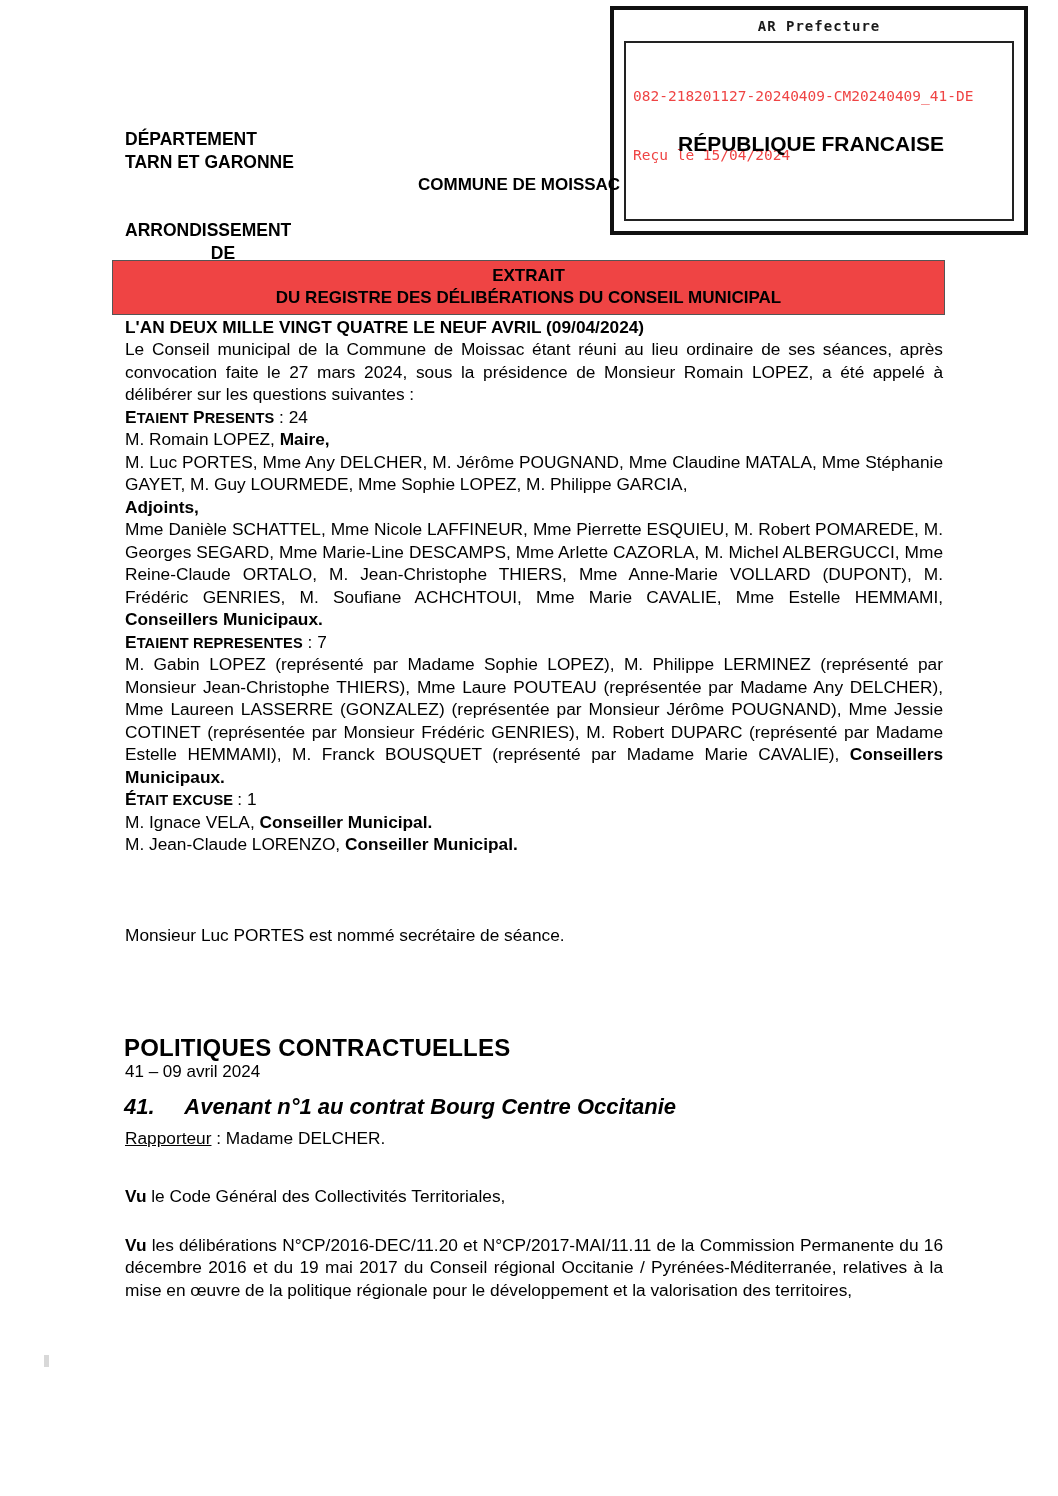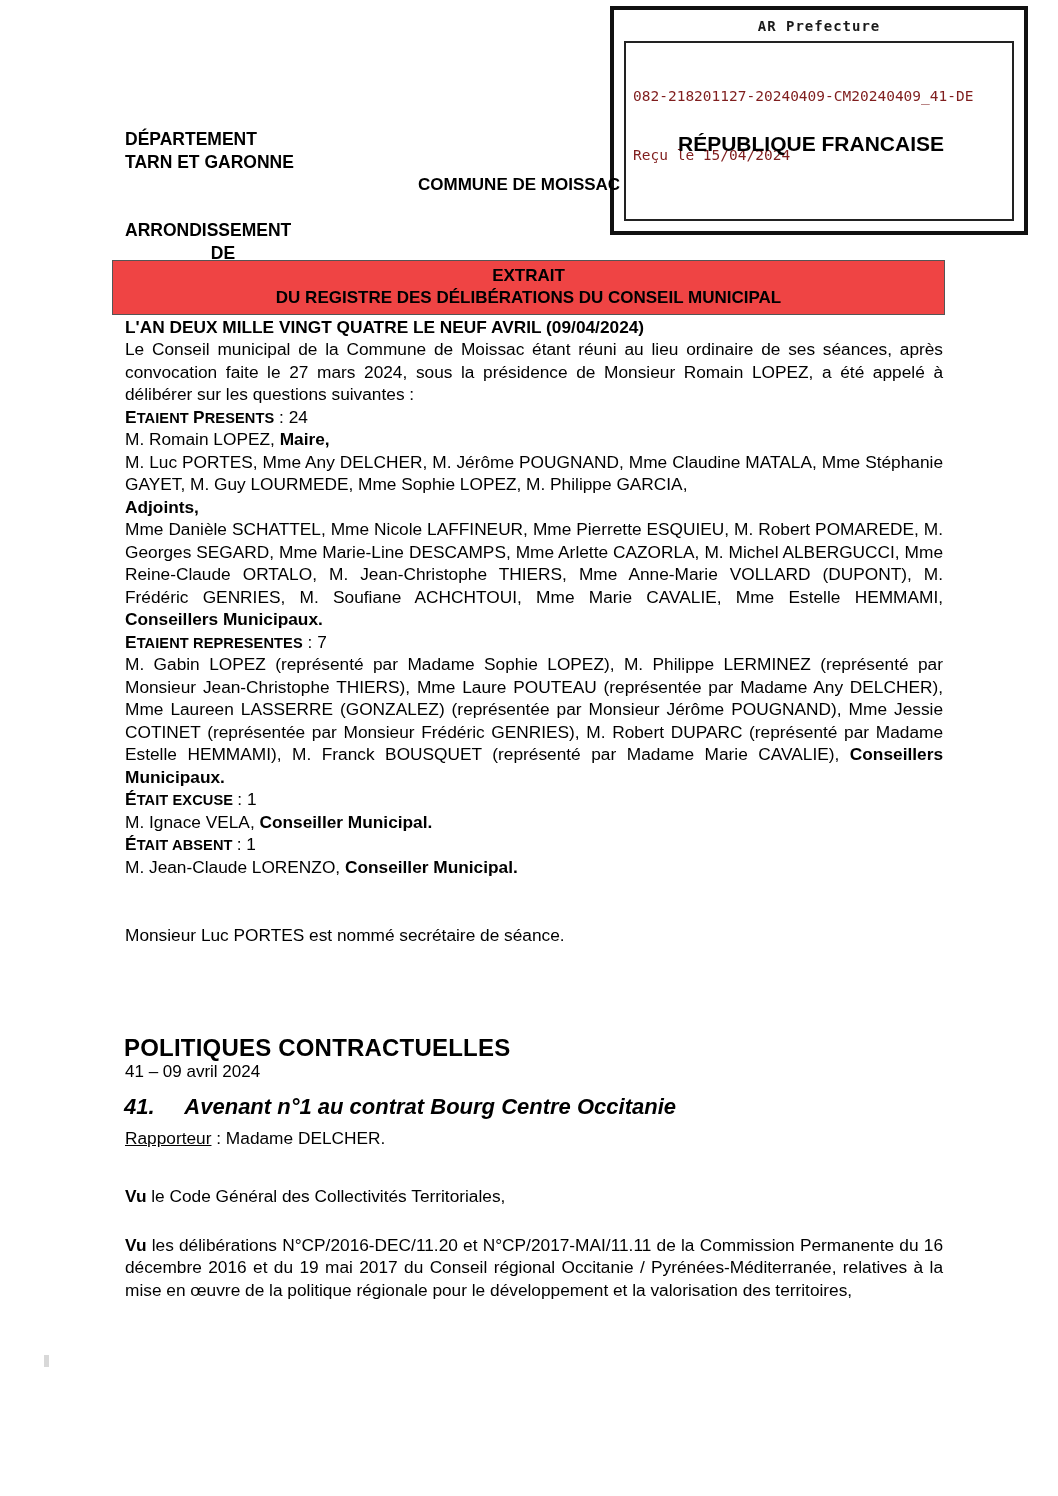--- a/index.html
+++ b/index.html
@@ -35,21 +35,21 @@
     letter-spacing: 1px;
     padding: 2px 0 7px 0;
     color: #1a1a1a;
   }
   .ar-idbox {
     border: 2px solid #222;
     padding: 5px 7px 14px 7px;
     font-family: "DejaVu Sans Mono", monospace;
     font-size: 14.5px;
     line-height: 1.35;
-    color: #7f1d1d;
+    color: #ef4444;
     white-space: pre;
   }
 
   
   .hdr { position: absolute; font-weight: bold; font-size: 17.5px; line-height: 1.32; }
   .hdr-dept { left: 125px; top: 128px; }
   .hdr-arr  { left: 125px; top: 198px; margin-top: 21px; }
   .hdr-arr .ctr { text-align: center; width: 196px; display:block; }
   .hdr-rf   { left: 678px; top: 130px; font-size: 21px; }
   .hdr-commune { left: 418px; top: 174px; font-size: 17px; }
@@ -207,21 +207,20 @@
   <p class="ln just"><span>Mme Danièle SCHATTEL, Mme Nicole LAFFINEUR, Mme Pierrette ESQUIEU, M. Robert POMAREDE, M. Georges SEGARD, Mme Marie-Line DESCAMPS, Mme Arlette CAZORLA, M. Michel ALBERGUCCI, Mme Reine-Claude ORTALO, M. Jean-Christophe THIERS, Mme Anne-Marie VOLLARD (DUPONT), M. Frédéric GENRIES, M. Soufiane ACHCHTOUI, Mme Marie CAVALIE, Mme Estelle HEMMAMI, </span><span class="b">Conseillers Municipaux.</span></p>
 
   <p class="ln"><span class="sc"><span class="big">E</span><span class="sm">TAIENT REPRESENTES</span></span><span> : 7</span></p>
 
   <p class="ln just"><span>M. Gabin LOPEZ (représenté par Madame Sophie LOPEZ), M. Philippe LERMINEZ (représenté par Monsieur Jean-Christophe THIERS), Mme Laure POUTEAU (représentée par Madame Any DELCHER), Mme Laureen LASSERRE (GONZALEZ) (représentée par Monsieur Jérôme POUGNAND), Mme Jessie COTINET (représentée par Monsieur Frédéric GENRIES), M. Robert DUPARC (représenté par Madame Estelle HEMMAMI), M. Franck BOUSQUET (représenté par Madame Marie CAVALIE), </span><span class="b">Conseillers Municipaux.</span></p>
 
   <p class="ln"><span class="sc"><span class="big">É</span><span class="sm">TAIT EXCUSE </span></span><span>: 1</span></p>
 
   <p class="ln"><span>M. Ignace VELA, </span><span class="b">Conseiller Municipal.</span></p>
 
-  <p class="ln"><span class="sc"><span class="big">É</span><span class="sm">TAIT ABSENT </span></span><span>: 1</span></p>
 
   <p class="ln"><span>M. Jean-Claude LORENZO, </span><span class="b">Conseiller Municipal.</span></p>
 
 </div>
 
 <div class="secretary">Monsieur Luc PORTES est nommé secrétaire de séance.</div>
 
 <div class="sec-title">POLITIQUES CONTRACTUELLES</div>
 <div class="sec-date">41 – 09 avril 2024</div>
 <div class="item-title"><span>41.</span>	  <span>Avenant n°1 au contrat Bourg Centre Occitanie</span></div>

